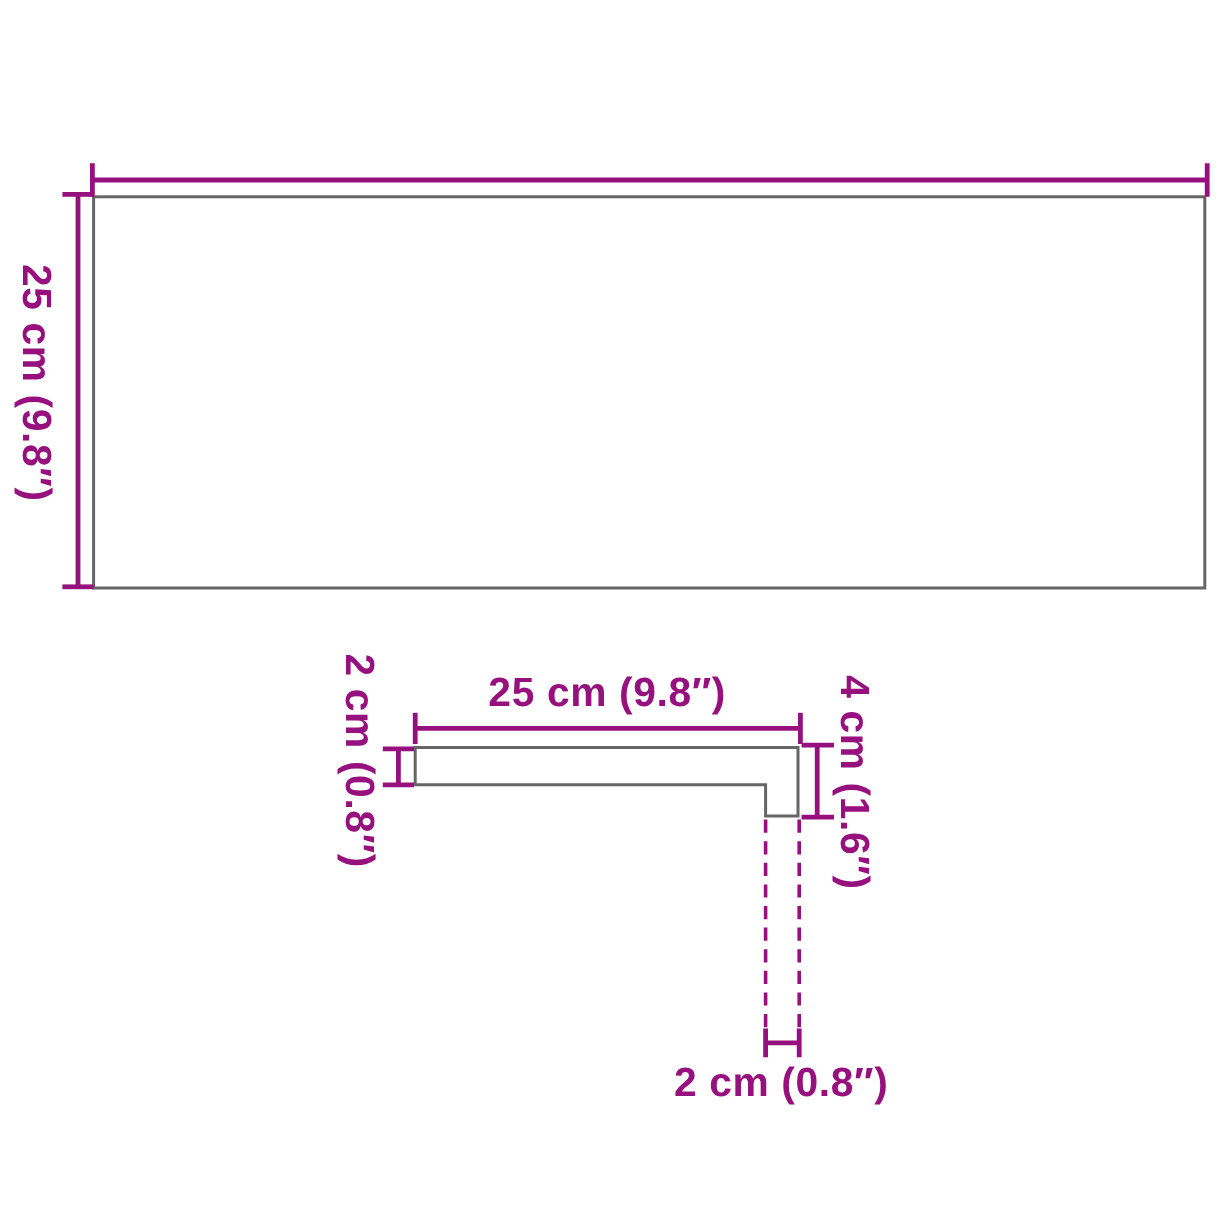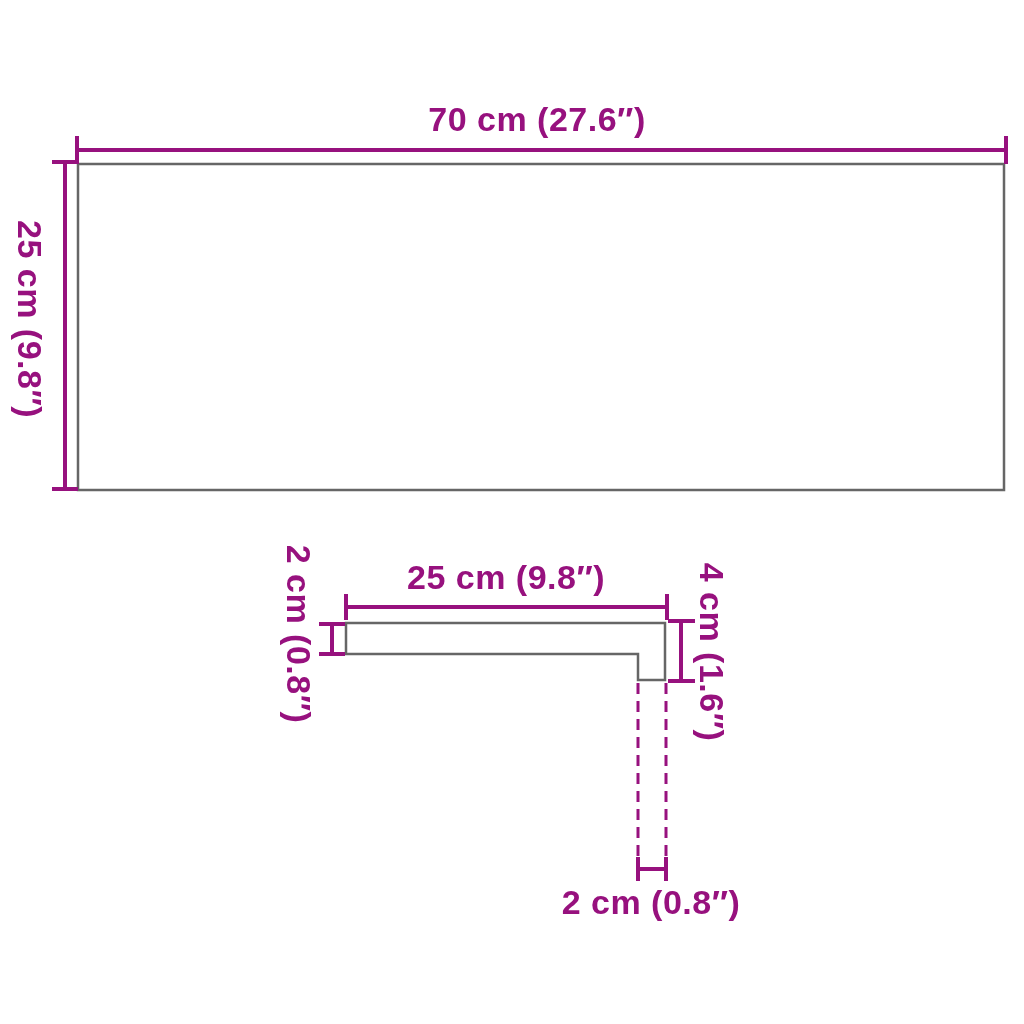--- a/index.html
+++ b/index.html
@@ -72,21 +72,20 @@
 
       <line x1="638" y1="683" x2="638" y2="858" stroke-width="3" stroke-dasharray="11 7"></line>
       <line x1="666" y1="683" x2="666" y2="858" stroke-width="3" stroke-dasharray="11 7"></line>
 
       <line x1="638" y1="869" x2="666" y2="869"></line>
       <line x1="638" y1="857" x2="638" y2="881"></line>
       <line x1="666" y1="857" x2="666" y2="881"></line>
     </g>
   </svg>
 
-  <div class="dim-label" style="left:337px; top:98px;">70 cm (27.6″)</div>
 
   <div class="dim-label rotated" style="left:-170px; top:298px;">25 cm (9.8″)</div>
 
   <div class="dim-label" style="left:306px; top:556px;">25 cm (9.8″)</div>
 
   <div class="dim-label rotated" style="left:99px; top:613px;">2 cm (0.8″)</div>
 
   <div class="dim-label rotated" style="left:512px; top:631px;">4 cm (1.6″)</div>
 
   <div class="dim-label" style="left:451px; top:881px;">2 cm (0.8″)</div>

